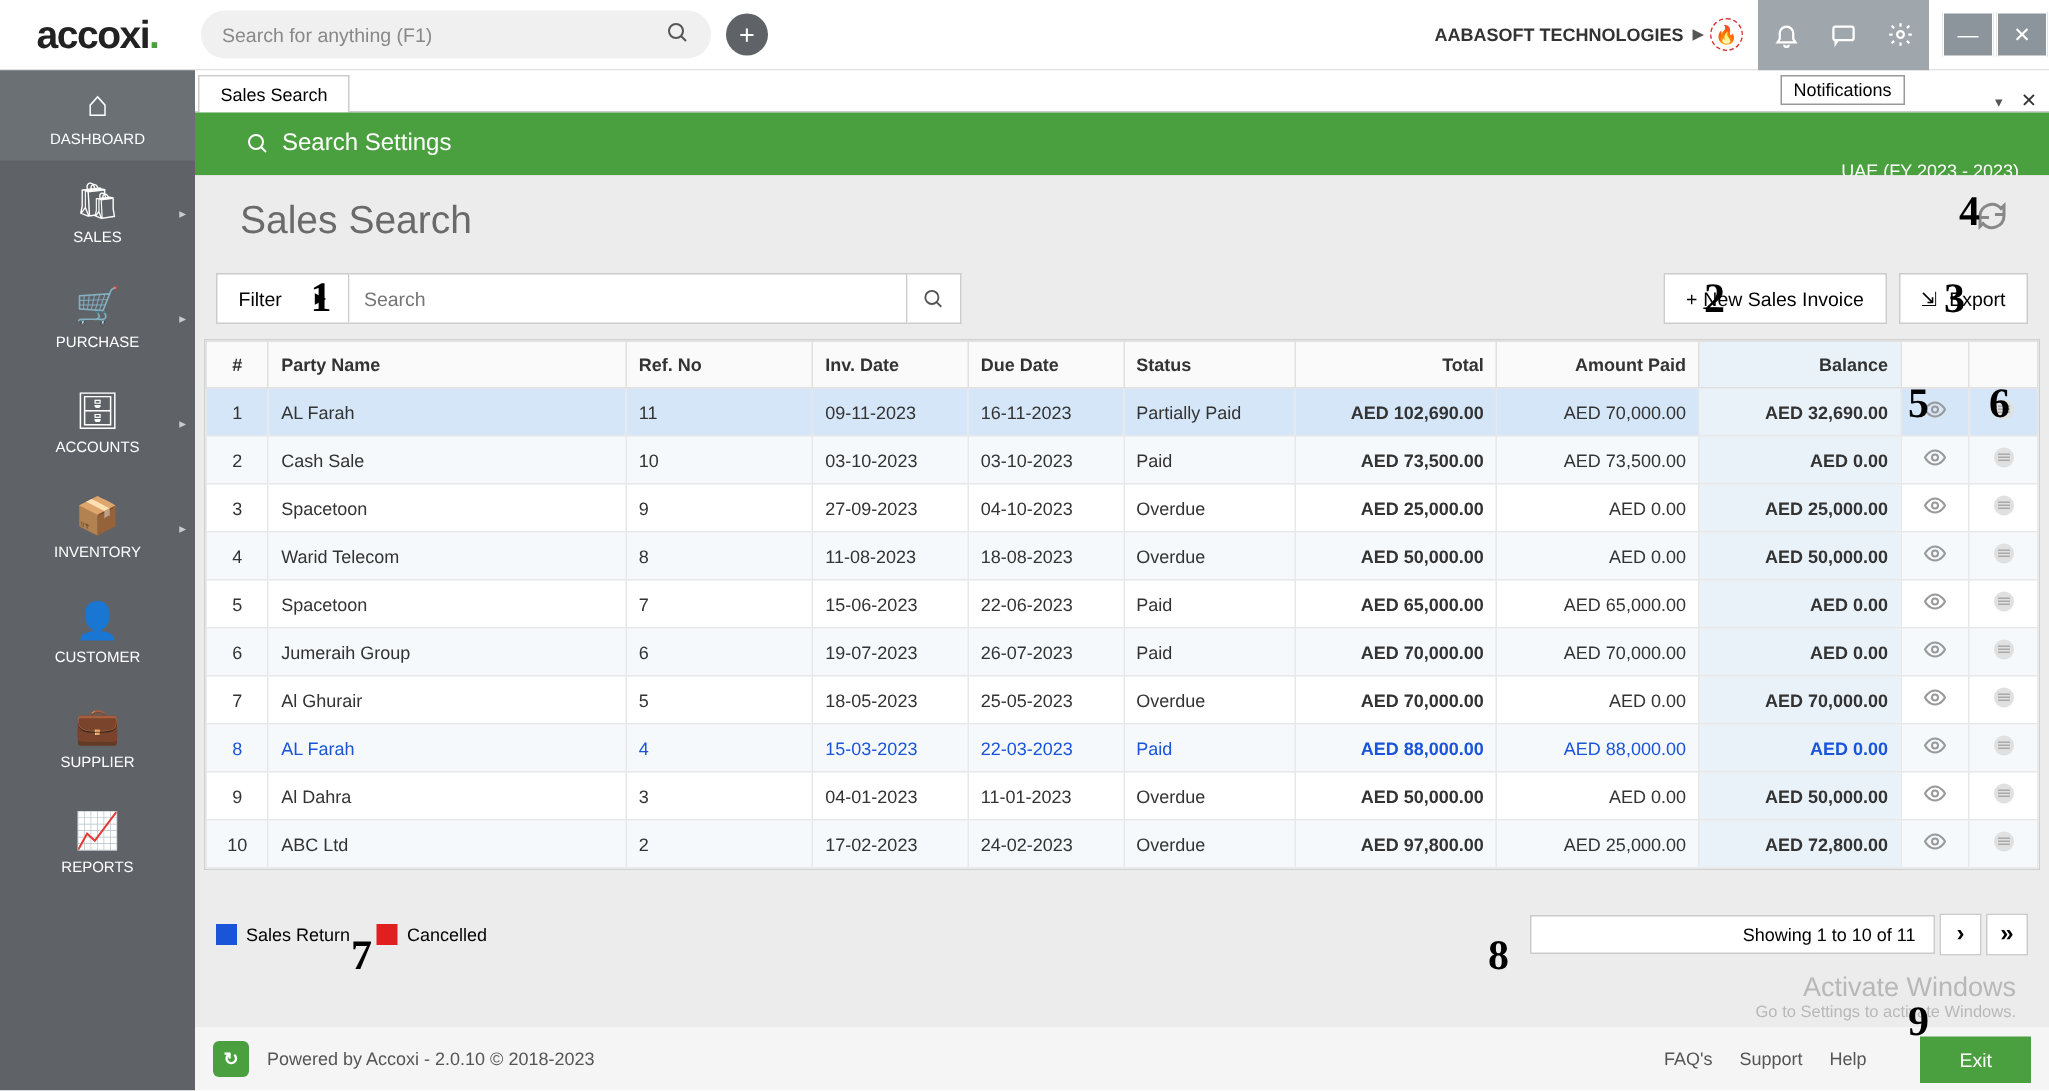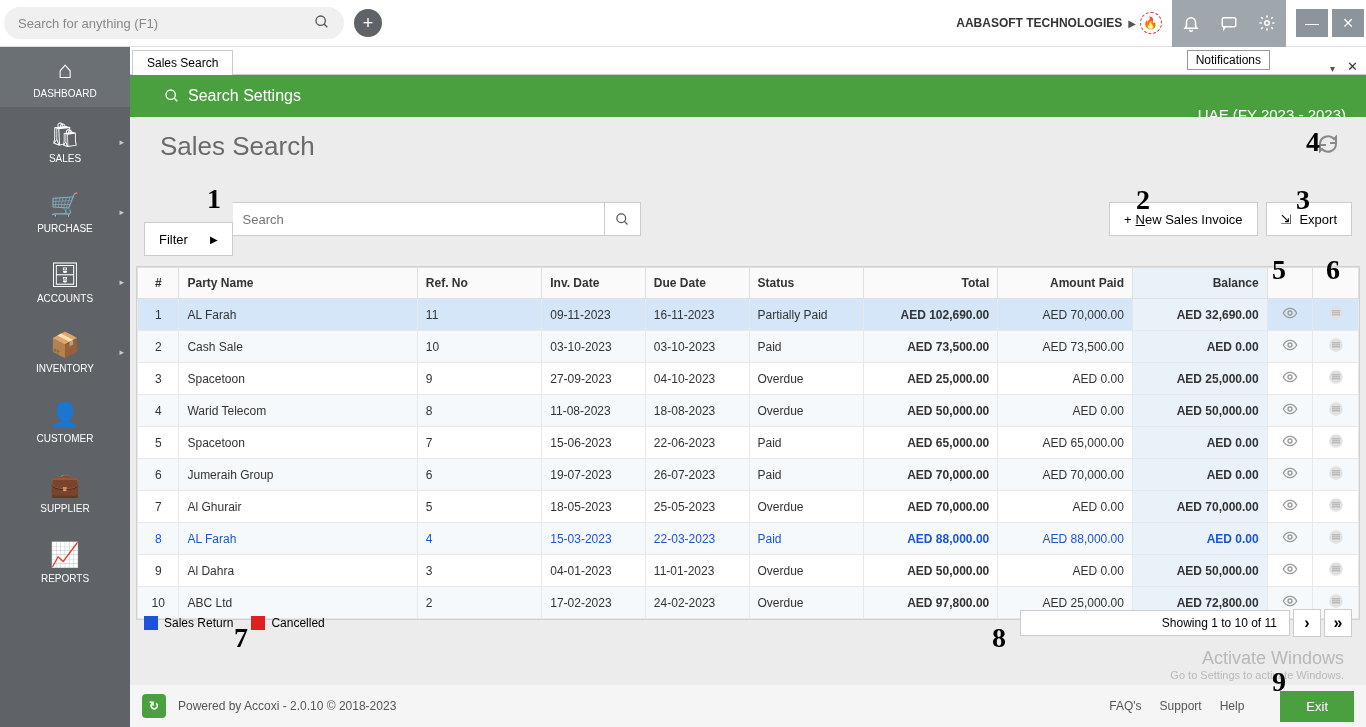--- a/index.html
+++ b/index.html
@@ -28,30 +28,30 @@
 .navitem .chev { position: absolute; right: 6px; top: 50%; transform: translateY(-50%); font-size: 9px; color: #ccc; }
 
 
 .tabstrip { position: absolute; top: 47px; left: 130px; right: 0; height: 28px; display: flex; align-items: flex-end; background: #fff; border-bottom: 1px solid #ccc; }
 .tab { padding: 5px 14px; font-size: 12px; border: 1px solid #ccc; background: #fff; border-bottom: none; margin-left: 2px; margin-bottom: -1px; }
 .tabstrip .pin { margin-left: auto; padding-right: 4px; font-size: 10px; color: #555; }
 .tabstrip .closex { padding: 0 8px; font-size: 13px; color: #333; cursor: pointer; }
 
 
 .greenhdr { position: absolute; top: 75px; left: 130px; right: 0; height: 42px; background: #4aa03f; color: #fff; display: flex; align-items: center; padding: 0 20px 0 34px; font-size: 16px; }
-.greenhdr .fy { margin-left: auto; font-size: 15px; margin-top: 36px; }
+.greenhdr .fy { margin-left: auto; font-size: 12px; margin-top: 36px; }
 
 
 .content { position: absolute; top: 117px; left: 130px; right: 0; bottom: 42px; background: #ececec; padding: 0; }
 .pagetitle { padding: 14px 26px 14px 30px; display: flex; align-items: center; background: #ececec; }
 .pagetitle h1 { font-size: 26px; font-weight: 300; color: #6a6a6a; }
 .refresh-icon { margin-left: auto; font-size: 22px; color: #888; }
 
 .toolbar { padding: 6px 14px 10px 14px; display: flex; align-items: center; background: #ececec; }
-.filterbtn { background: #fff; border: 1px solid #ccc; height: 34px; padding: 0 14px; display: flex; align-items: center; font-size: 13px; cursor: pointer; margin-top: 40px; }
+.filterbtn { background: #fff; border: 1px solid #ccc; height: 34px; padding: 0 14px; display: flex; align-items: center; font-size: 13px; cursor: pointer; }
 .filterbtn .tri { margin-left: 22px; font-size: 10px; }
 .searchinline { background: #fff; border: 1px solid #ccc; border-left: none; height: 34px; width: 372px; padding: 0 10px; font-size: 13px; }
 .searchgo { width: 36px; height: 34px; border: 1px solid #ccc; border-left: none; background: #fff; display: flex; align-items: center; justify-content: center; cursor: pointer; }
 .spacer { flex: 1; }
 .btn-invoice { background: #fff; border: 1px solid #ccc; height: 34px; padding: 0 14px; display: flex; align-items: center; font-size: 13px; cursor: pointer; }
 .btn-invoice .u { text-decoration: underline; }
 .btn-export { background: #fff; border: 1px solid #ccc; height: 34px; padding: 0 14px; display: flex; align-items: center; font-size: 13px; cursor: pointer; margin-left: 8px; }
 
 
 .tablewrap { margin: 0 6px; background: #fff; border: 1px solid #d0d0d0; }
@@ -96,20 +96,24 @@
 .watermark { position: absolute; right: 22px; bottom: 46px; color: #b8b8b8; font-size: 18px; text-align: right; pointer-events: none; }
 .watermark .sm { font-size: 11px; }
 
 
 .marker { position: absolute; font-family: Georgia, serif; font-size: 28px; font-weight: 900; color: #000; z-index: 200; pointer-events: none; }
 </style>
 </head>
 <body>
 
 <div class="topbar">
+  <div class="logo">
+    <span>accoxi</span>
+      <span class="dot">.</span>
+  </div>
   <div class="searchbox-top">
     <span>Search for anything (F1)</span>
     <span class="sicon">
       <svg width="16" height="16" viewBox="0 0 24 24" fill="none" stroke="#555" stroke-width="2">
           <circle cx="10" cy="10" r="7"></circle>
           <line x1="20" y1="20" x2="15" y2="15"></line>
         </svg>
     </span>
   </div>
   <div class="addcircle">+</div>

